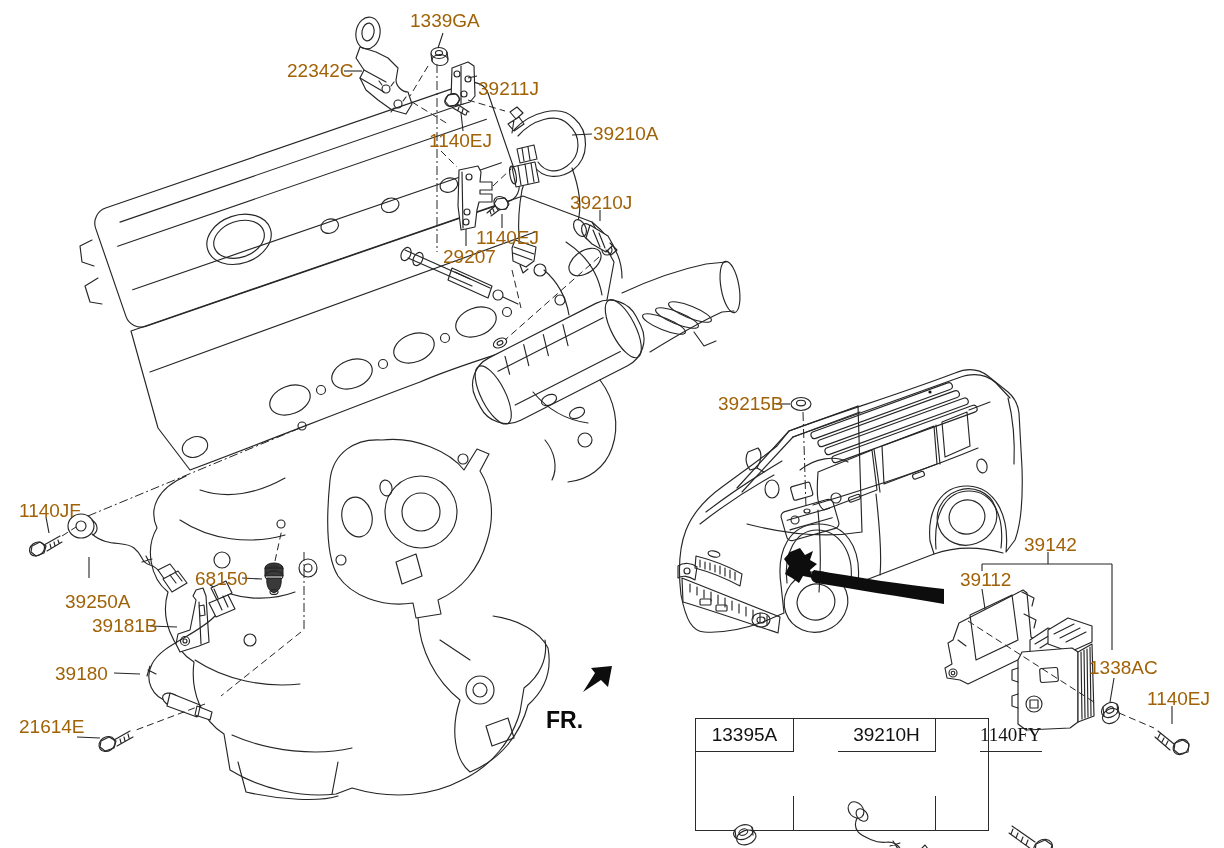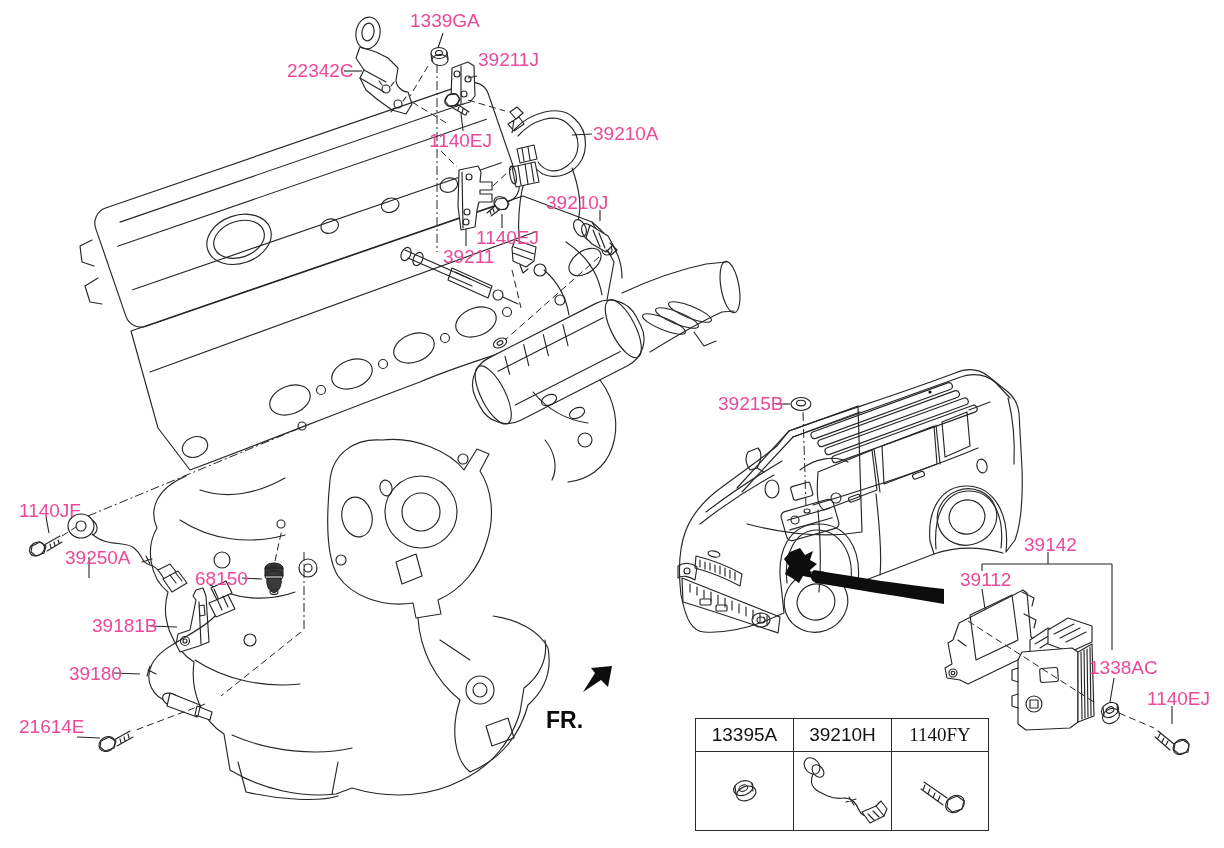--- a/index.html
+++ b/index.html
@@ -9,28 +9,28 @@
   }
   #art{position:absolute;left:0;top:0;}
   .ln{fill:none;stroke:#262626;stroke-width:1.15;stroke-linecap:round;stroke-linejoin:round;}
   .fw{fill:#ffffff;stroke:#262626;stroke-width:1.15;stroke-linejoin:round;}
   .blk{fill:#0d0d0d;stroke:none;}
   .dk{fill:#3a3a3a;stroke:#1a1a1a;stroke-width:1;}
   .dsh{fill:none;stroke:#262626;stroke-width:1;stroke-dasharray:7 4;}
   .dshd{fill:none;stroke:#262626;stroke-width:1;stroke-dasharray:9 3 2 3;}
   .ldr{fill:none;stroke:#262626;stroke-width:1.1;}
   .plabel{
-    position:absolute;font-size:19px;line-height:19px;color:#ec4899;
+    position:absolute;font-size:19px;line-height:19px;color:#a16207;
     white-space:nowrap;letter-spacing:0px;
   }
   .fr-label{position:absolute;font-size:23px;line-height:23px;font-weight:bold;color:#0a0a0a;margin-top:28px;}
   .ref-table{
     position:absolute;left:695px;top:718px;width:294px;height:113px;
     border:1.6px solid #2b2b2b;display:grid;grid-template-columns:98px 98px 1fr;
-    grid-template-rows:33px 1fr;box-sizing:border-box;background:#fff;
+    grid-template-rows:33px 1fr;box-sizing:border-box;background:#fff;gap:44px;
   }
   .ref-th{
     border-right:1.4px solid #2b2b2b;border-bottom:1.4px solid #2b2b2b;
     display:flex;align-items:center;justify-content:center;
     font-size:19px;color:#121212;
   }
   .ref-th.last{border-right:none;font-family:Liberation Serif, serif;}
   .ref-td{border-right:1.4px solid #2b2b2b;position:relative;}
   .ref-td.last{border-right:none;}
   .ref-td svg{position:absolute;left:0;top:0;}
@@ -424,32 +424,32 @@
     <path class="dsh" d="M275,561 L282,529"></path>
     <path class="dsh" d="M301,632 L221,696"></path>
     <path class="dsh" d="M205,704 L136,730"></path>
     <path class="dsh" d="M968,621 L1097,704"></path>
     <path class="dsh" d="M1119,713 L1154,728"></path>
   </g>
 </svg>
 
 <div class="plabel" style="left:410px;top:11px">1339GA</div>
 <div class="plabel" style="left:287px;top:61px">22342C</div>
-<div class="plabel" style="left:478px;top:50px">39211J</div>
+<div class="plabel" style="left:478px;top:79px">39211J</div>
 <div class="plabel" style="left:429px;top:131px">1140EJ</div>
 <div class="plabel" style="left:593px;top:124px">39210A</div>
-<div class="plabel" style="left:546px;top:193px">39210J</div>
+<div class="plabel" style="left:570px;top:193px">39210J</div>
 <div class="plabel" style="left:476px;top:228px">1140EJ</div>
-<div class="plabel" style="left:443px;top:247px">39211</div>
+<div class="plabel" style="left:443px;top:247px">29207</div>
 <div class="plabel" style="left:718px;top:394px">39215B</div>
 <div class="plabel" style="left:19px;top:501px">1140JF</div>
-<div class="plabel" style="left:65px;top:548px">39250A</div>
+<div class="plabel" style="left:65px;top:592px">39250A</div>
 <div class="plabel" style="left:195px;top:569px">68150</div>
 <div class="plabel" style="left:92px;top:616px">39181B</div>
-<div class="plabel" style="left:69px;top:664px">39180</div>
+<div class="plabel" style="left:55px;top:664px">39180</div>
 <div class="plabel" style="left:19px;top:717px">21614E</div>
 <div class="plabel" style="left:1024px;top:535px">39142</div>
 <div class="plabel" style="left:960px;top:570px">39112</div>
 <div class="plabel" style="left:1089px;top:658px">1338AC</div>
 <div class="plabel" style="left:1147px;top:689px">1140EJ</div>
 <div class="fr-label" style="left:546px;top:681px">FR.</div>
 
 <div class="ref-table">
   <div class="ref-th">13395A</div>
   <div class="ref-th">39210H</div>

